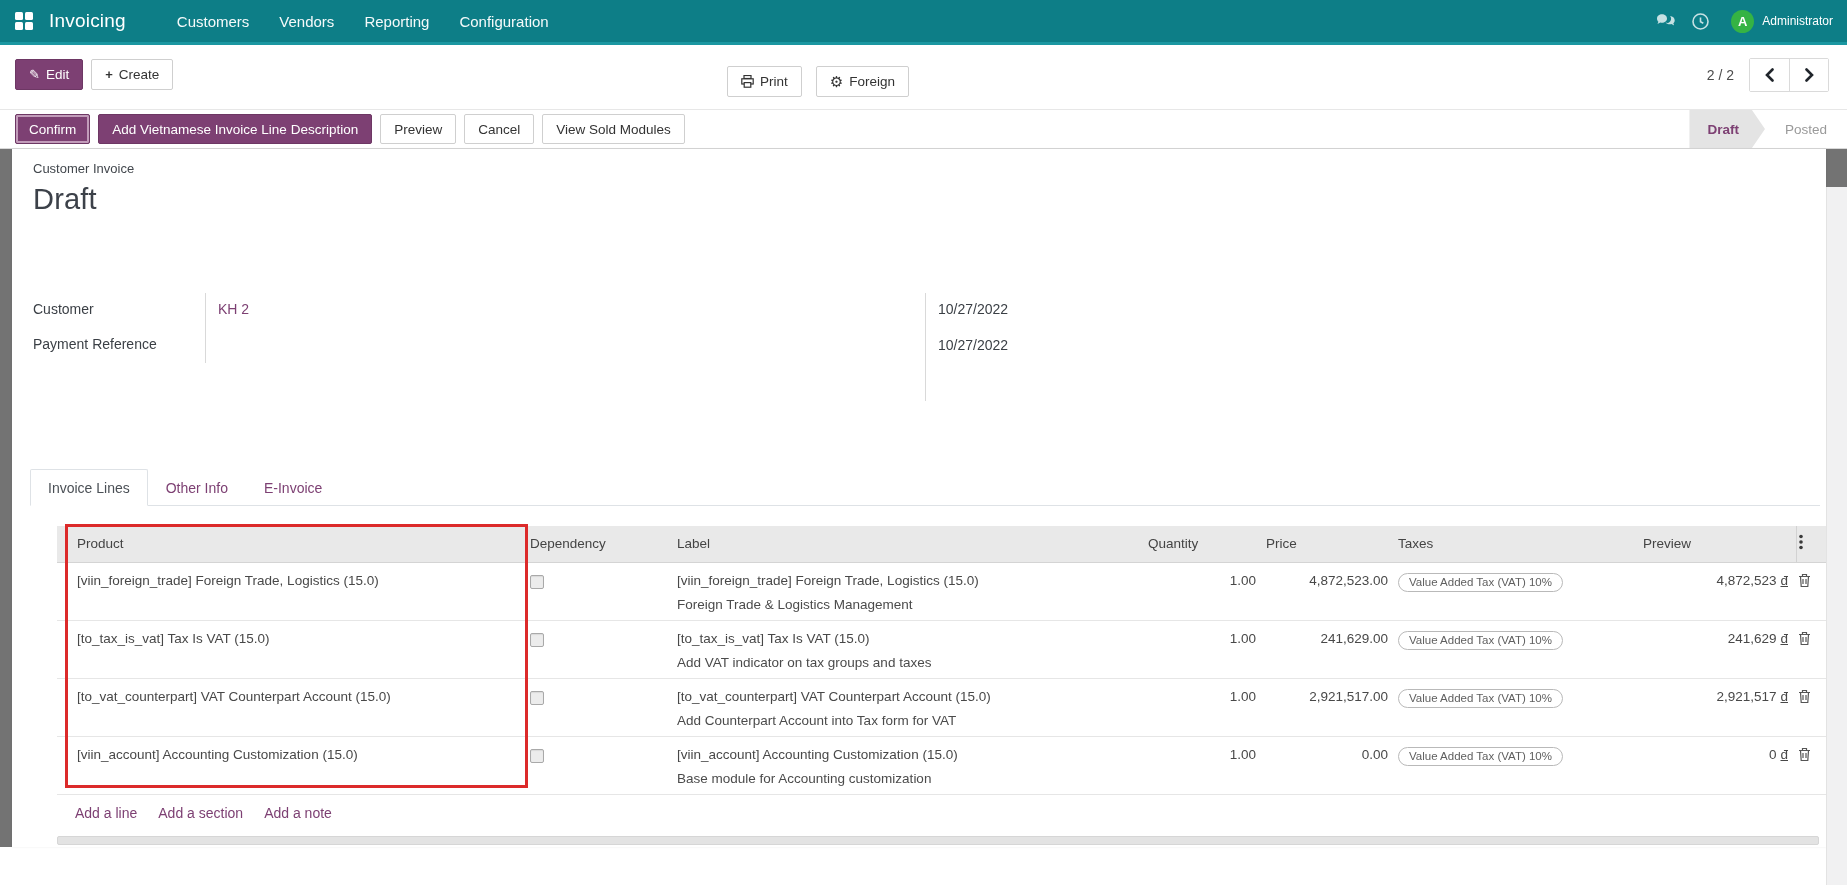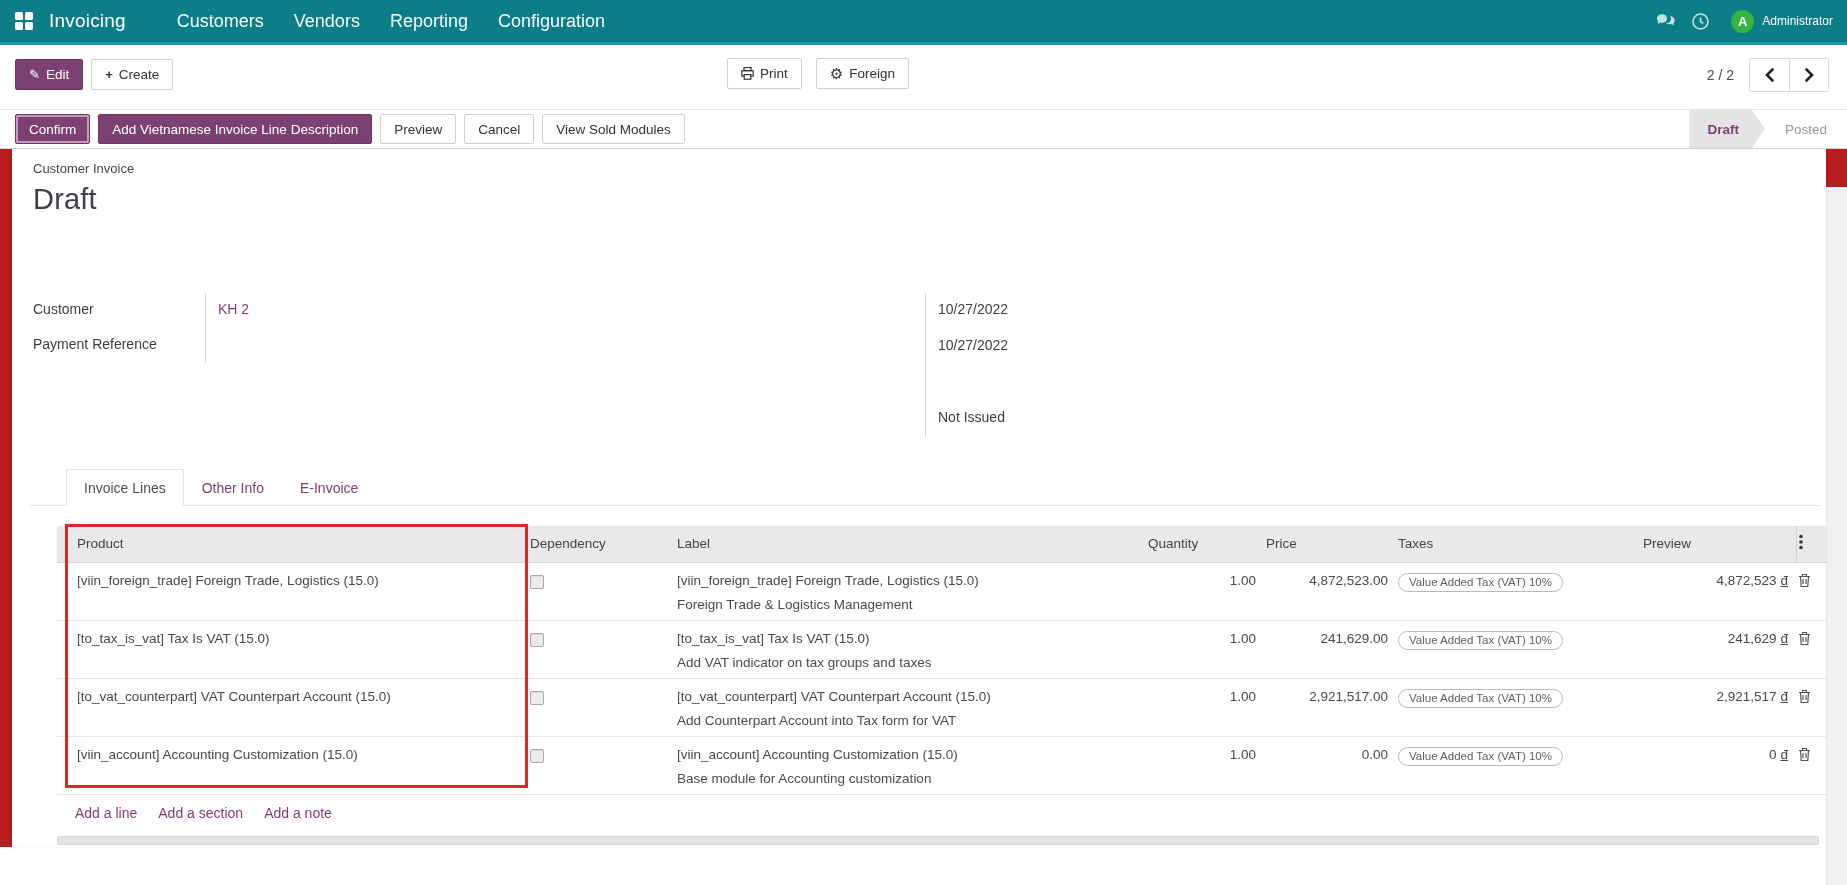--- a/index.html
+++ b/index.html
@@ -6,75 +6,75 @@
   html,body { width:1847px; height:885px; }
   body { font-family:"Liberation Sans","DejaVu Sans",sans-serif; background:#ffffff; color:#3d4248; overflow:hidden; }
   .screen { width:1847px; height:885px; position:relative; overflow:hidden; }
 
   
   .topbar { height:45px; background:#0d7e87; border-bottom:3px solid #1b97a1; display:flex; align-items:center; color:#fff; padding:0 14px 0 12px; }
   .apps-btn { width:24px; height:24px; display:flex; align-items:center; justify-content:center; cursor:pointer; margin-right:13px; }
   .apps-grid { display:grid; grid-template-columns:8px 8px; grid-template-rows:8px 8px; gap:2px; }
   .apps-grid i { background:#fff; border-radius:1.5px; }
   .app-name { font-size:19px; font-weight:500; letter-spacing:.2px; margin-right:36px; cursor:pointer; }
-  .top-menu { font-size:18px; color:rgba(255,255,255,.96); padding:0 15px; line-height:45px; cursor:pointer; }
+  .top-menu { font-size:15px; color:rgba(255,255,255,.96); padding:0 15px; line-height:45px; cursor:pointer; }
   .top-spacer { flex:1; }
   .top-icon { width:34px; height:45px; display:flex; align-items:center; justify-content:center; cursor:pointer; opacity:.85; }
   .avatar { width:23px; height:23px; border-radius:50%; background:#35b344; color:#fff; font-size:13px; font-weight:700; display:flex; align-items:center; justify-content:center; margin:0 8px 0 14px; }
   .user-name { font-size:12px; }
 
   
   .control-panel { background:#fff; padding:13px 16px 19px 15px; }
   .breadcrumb { font-size:19px; margin-bottom:9px; }
   .breadcrumb .bc-parent { color:#74506a; cursor:pointer; }
   .breadcrumb .bc-sep { color:#9b9b9b; margin:0 6px; }
   .breadcrumb .bc-current { color:#9b9b9b; }
   .cp-buttons { position:relative; height:32px; display:flex; align-items:center; }
   .btn { display:inline-flex; align-items:center; gap:6px; height:31px; padding:0 13px; font-size:13.5px; border:1px solid #cfcfcf; background:#fff; color:#333; border-radius:2px; cursor:pointer; white-space:nowrap; }
   .btn-primary { background:#7d4073; border-color:#6d3764; color:#fff; }
   .btn .glyph { font-size:13px; line-height:1; }
   .left-actions { display:flex; gap:8px; }
-  .center-actions { position:absolute; left:712px; top:0; display:flex; gap:14px; }
+  .center-actions { position:absolute; left:712px; top:8px; display:flex; gap:14px; }
   .pager { position:absolute; right:2px; top:0; display:flex; align-items:center; }
   .pager-count { font-size:14px; color:#4c4c4c; margin-right:15px; }
   .pager-btns { display:flex; border:1px solid #dadada; border-radius:2px; }
   .pager-btn { width:39px; height:32px; background:#fff; display:flex; align-items:center; justify-content:center; cursor:pointer; }
   .pager-btn + .pager-btn { border-left:1px solid #dadada; }
 
   
   .statusbar { height:40px; background:#fff; border-top:1px solid #e7e7e7; border-bottom:1px solid #d8d8d8; display:flex; align-items:center; padding:0 0 0 15px; }
   .statusbar .btn { height:30px; }
   .statusbar .btn + .btn { margin-left:8px; }
   .btn-focus { box-shadow:0 0 0 2px #c29cba inset; }
   .states { margin-left:auto; display:flex; align-items:stretch; height:100%; }
   .state { font-size:13.5px; display:flex; align-items:center; padding:0 20px; color:#9a9a9a; }
   .state.active { background:#e4e4e4; color:#7d4073; font-weight:700; padding:0 26px 0 18px; clip-path:polygon(0 0, calc(100% - 13px) 0, 100% 50%, calc(100% - 13px) 100%, 0 100%); }
 
   
-  .sheet-wrap { background:#b91c1c; height:698px; padding:0 21px 0 12px; position:relative; }
+  .sheet-wrap { background:#737373; height:698px; padding:0 21px 0 12px; position:relative; }
   .sheet { background:#fff; height:100%; position:relative; box-shadow:0 0 2px rgba(0,0,0,.08); }
   .doc-type { font-size:13px; color:#42474d; padding:12px 0 0 21px; }
   .doc-title { font-size:29px; font-weight:500; color:#3c4149; padding:7px 0 0 21px; letter-spacing:.2px; }
 
   .fields-row { position:relative; margin-top:77px; height:160px; }
   .field-group { display:flex; }
   .fg-left { margin-left:21px; width:640px; }
   .fg-right { position:absolute; left:913px; top:0; width:600px; }
   .fg-labels { display:flex; flex-direction:column; }
   .fg-left .fg-labels { width:172px; }
   .fg-right .fg-labels { width:174px; }
   .fg-values { flex:1; border-left:1px solid #d9d9d9; display:flex; flex-direction:column; }
   .field-row { min-height:35px; display:flex; align-items:flex-start; padding-top:8px; font-size:14px; color:#3a3f45; }
   .fg-values .field-row { padding-left:12px; }
   .value-link { color:#7d4073; cursor:pointer; }
 
   
   .tabs { margin:16px 6px 0 18px; display:flex; border-bottom:1px solid #dee2e6; }
   .tab { font-size:14px; padding:10px 17px 9px; color:#7d4073; cursor:pointer; border:1px solid transparent; margin-bottom:-1px; }
-  .tab.active { color:#4b5056; background:#fff; border-color:#dee2e6 #dee2e6 #fff; border-radius:2px 2px 0 0;margin-left:36px; }
+  .tab.active { color:#4b5056; background:#fff; border-color:#dee2e6 #dee2e6 #fff; border-radius:2px 2px 0 0; }
 
   
   .table-zone { position:relative; margin:20px 6px 0 45px; }
   table.lines { border-collapse:collapse; table-layout:fixed; width:1769px; font-size:13.5px; color:#484848; }
   table.lines thead th { background:#e9e9e9; font-weight:500; color:#444; text-align:left; height:36px; padding:0 8px 0 2px; border-bottom:1px solid #d4d4d4; }
   th.col-handle { padding:0; }
   th.col-qty, th.col-price, th.col-subtotal { text-align:right; padding-right:10px; }
   th.col-kebab { border-left:1px solid #d2d2d2; text-align:center; padding:0; }
   table.lines tbody td { vertical-align:top; padding:10px 8px 8px 2px; border-bottom:1px solid #e6e6e6; height:56px; }
   td.c-qty, td.c-price, td.c-subtotal { text-align:right; padding-right:10px; white-space:nowrap; }
@@ -203,21 +203,20 @@
                 <span class="value-link">KH 2</span>
               </div>
             <div class="field-row"></div>
           </div>
         </div>
         <div class="field-group fg-right">
           <div class="fg-values">
             <div class="field-row" style="min-height:36px;">10/27/2022</div>
             <div class="field-row" style="min-height:36px;">10/27/2022</div>
             <div class="field-row" style="min-height:36px;"></div>
-            <div class="field-row" style="min-height:36px;">Not Issued</div>
           </div>
         </div>
       </div>
 
       <div class="tabs">
         <div class="tab active">Invoice Lines</div>
         <div class="tab">Other Info</div>
         <div class="tab">E-Invoice</div>
       </div>
 

